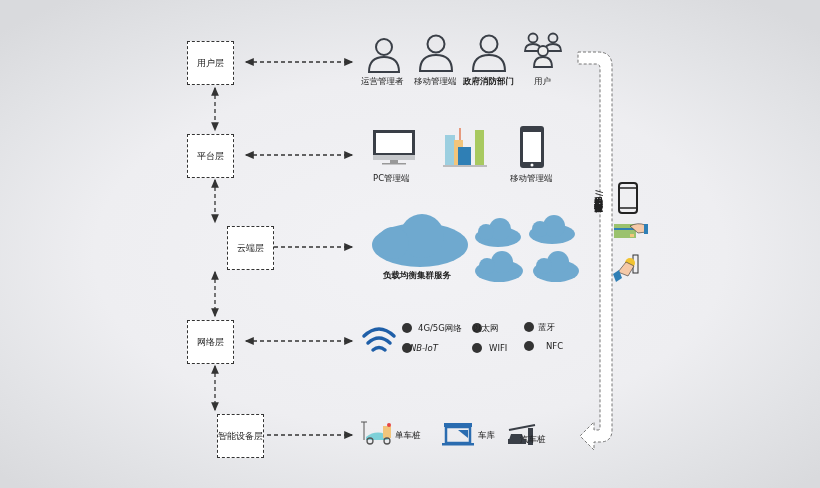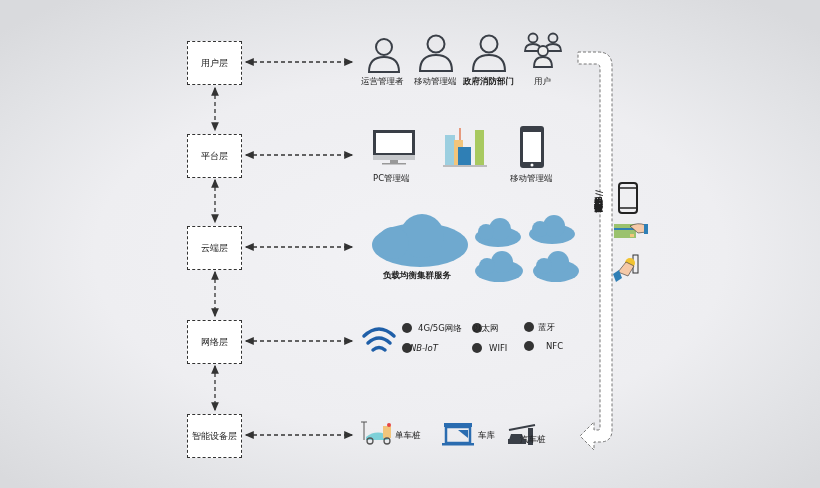--- a/index.html
+++ b/index.html
@@ -1,19 +1,19 @@
 <!DOCTYPE html>
 <html><head>
 <meta charset="utf-8">
 <style>
   html,body{margin:0;padding:0;}
   body{width:820px;height:488px;overflow:hidden;position:relative;
     font-family:"DejaVu Sans",sans-serif;
     background:radial-gradient(ellipse 70% 65% at 50% 52%, #f2f2f5 0%, #eeeef1 55%, #e2e3e6 80%, #d9dadd 100%);}
-  .layer{position:absolute;left:187px;width:55px;height:44px;background:#fff;border:1.5px dashed #333;
+  .layer{position:absolute;left:187px;width:47px;height:44px;background:#fff;border:1.5px dashed #333;
     display:flex;align-items:center;justify-content:center;font-size:9px;color:#222;box-sizing:border-box;}
   .lbl{position:absolute;font-size:8.5px;color:#222;white-space:nowrap;}
   svg{position:absolute;left:0;top:0;}
   .abs{position:absolute;}
 </style>
 </head>
 <body>
 
 <svg width="820" height="488">
   <defs>
@@ -164,27 +164,27 @@
     <path d="M613,274 L619,270 L622,278 L616,282 Z" fill="#2f7fb5"></path>
   </g>
 </svg>
 
 <div class="layer" style="top:41px;">
     <span>用户层</span>
   </div>
 <div class="layer" style="top:134px;">
     <span>平台层</span>
   </div>
-<div class="layer" style="top:226px;">
+<div class="layer" style="top:226px;margin-left:40px;">
     <span>云端层</span>
   </div>
 <div class="layer" style="top:320px;">
     <span>网络层</span>
   </div>
-<div class="layer" style="top:414px;">
+<div class="layer" style="top:414px;margin-left:30px;">
     <span>智能设备层</span>
   </div>
 
 <span class="lbl" style="left:361px;top:76px;">运营管理者</span>
 <span class="lbl" style="left:414px;top:76px;">移动管理端</span>
 <span class="lbl" style="left:463px;top:76px;font-weight:bold;">政府消防部门</span>
 <span class="lbl" style="left:534px;top:76px;">用户</span>
 
 <span class="lbl" style="left:373px;top:173px;font-weight:normal;">PC管理端</span>
 <span class="lbl" style="left:510px;top:173px;">移动管理端</span>

